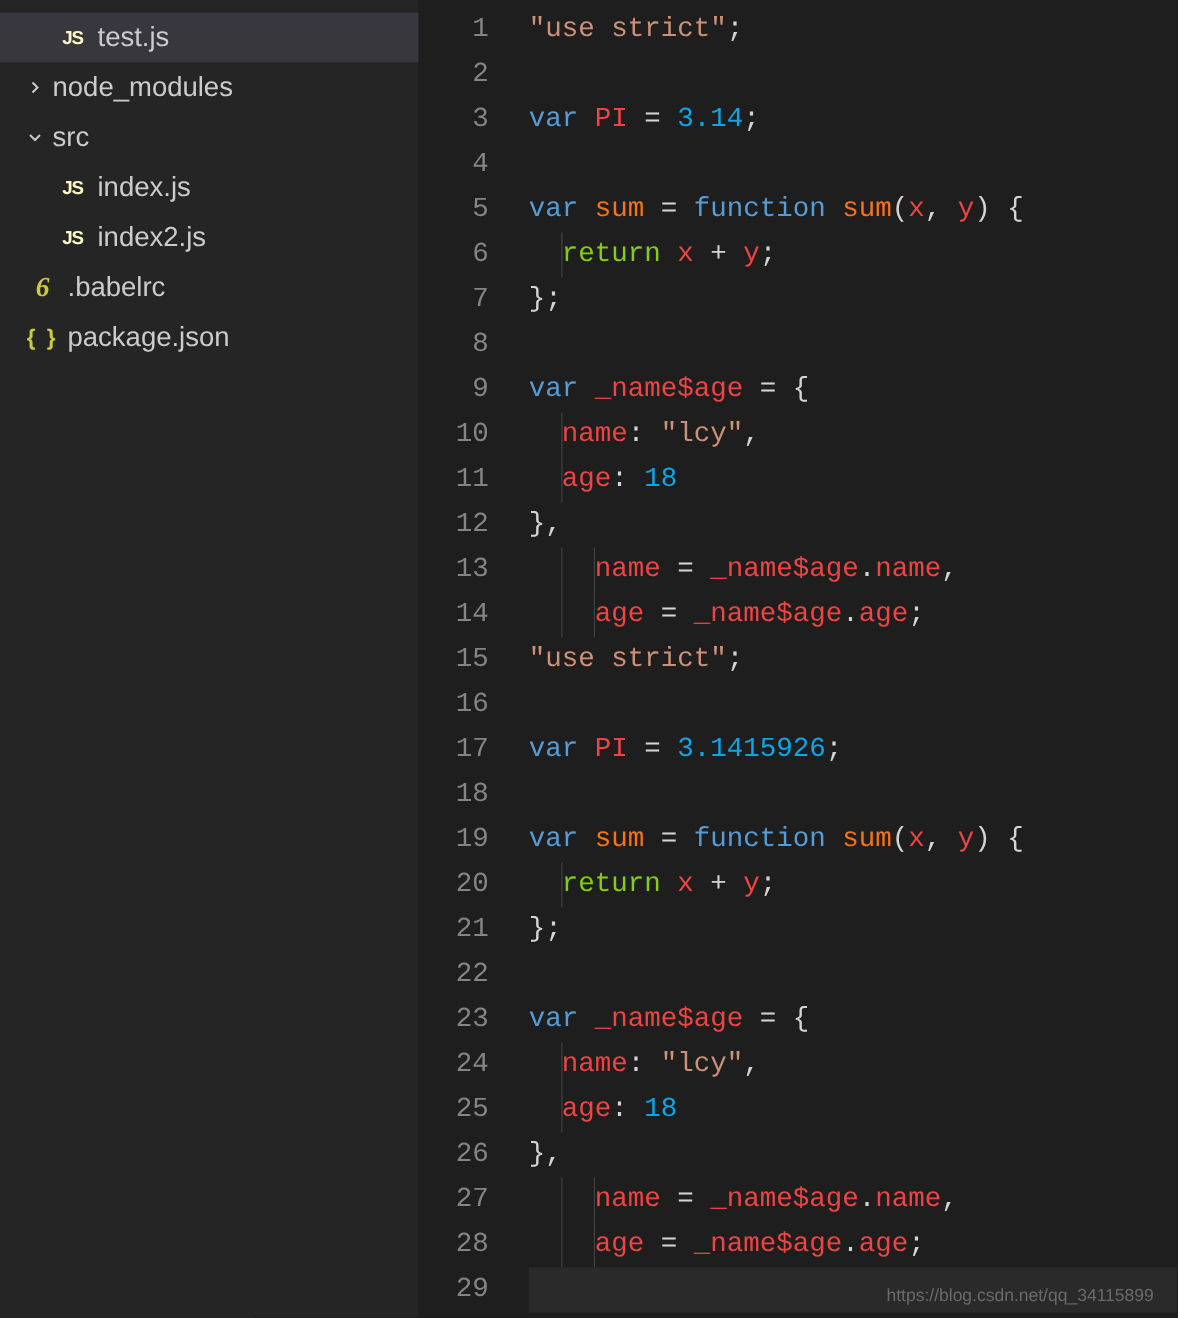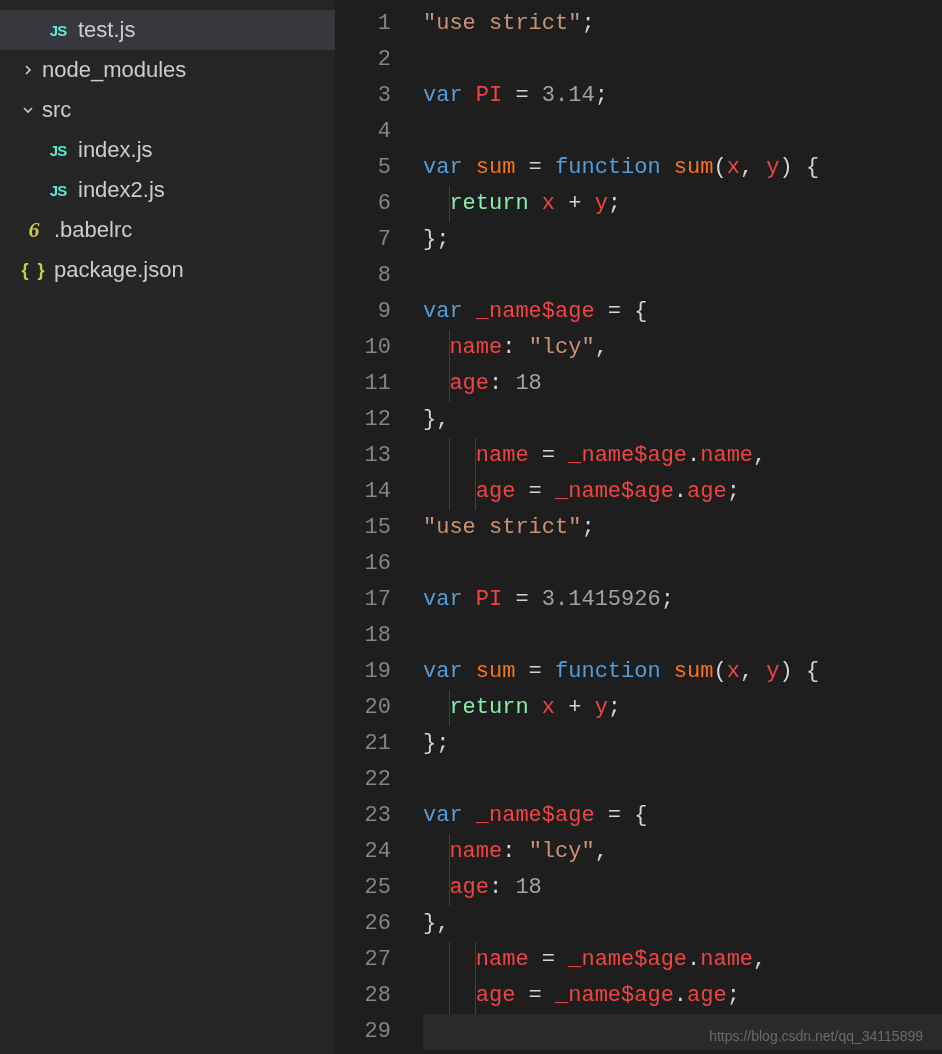--- a/index.html
+++ b/index.html
@@ -44,21 +44,21 @@
   .file-icon {
     width: 28px;
     display: flex;
     align-items: center;
     justify-content: center;
     flex-shrink: 0;
     margin-right: 6px;
     font-size: 16px;
     font-weight: bold;
   }
-  .js-icon { color: #5eead4; font-size: 15px; font-weight: 700; letter-spacing: -1px; }
+  .js-icon { color: #fef9c3; font-size: 15px; font-weight: 700; letter-spacing: -1px; }
   .babel-icon { color: #cbcb41; font-style: italic; font-family: Georgia, serif; font-size: 22px; }
   .json-icon { color: #cbcb41; font-size: 18px; letter-spacing: 2px; }
   .indent-0 { padding-left: 20px; }
   .indent-1 { padding-left: 44px; }
   .editor {
     flex: 1;
     background: #1e1e1e;
     display: flex;
     position: relative;
   }
@@ -78,24 +78,24 @@
     flex: 1;
     font-size: 22px;
     line-height: 36px;
     padding-top: 6px;
     white-space: pre;
     position: relative;
   }
   .code .row { height: 36px; position: relative; }
   .tok-str { color: #ce9178; }
   .tok-kw  { color: #569cd6; margin-top: 44px; }
-  .tok-num { color: #a3a3a3; text-align: center; }
+  .tok-num { color: #0ea5e9; text-align: center; }
   .tok-fn  { color: #f97316; }
   .tok-var { color: #ef4444; }
-  .tok-ret { color: #86efac; margin-top: 48px; }
+  .tok-ret { color: #84cc16; margin-top: 48px; }
   .tok-pun { color: #d4d4d4; }
   .guide {
     position: absolute;
     left: 0;
     top: 0;
     bottom: 0;
     width: 1px;
     background: #404040;
   }
   .watermark {

